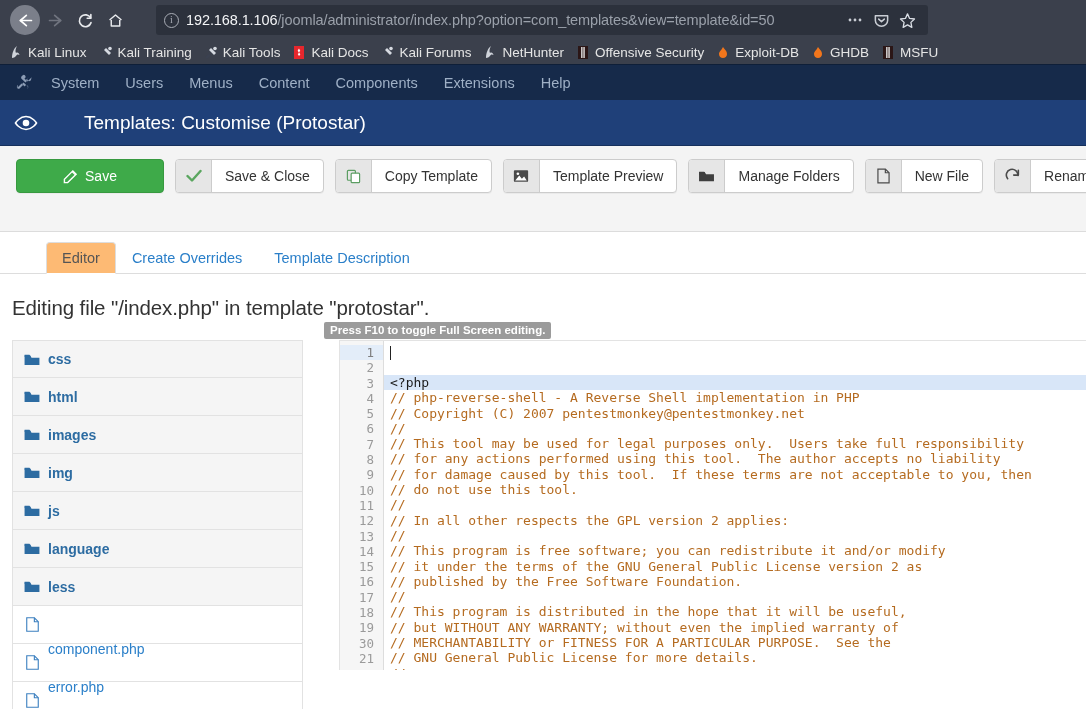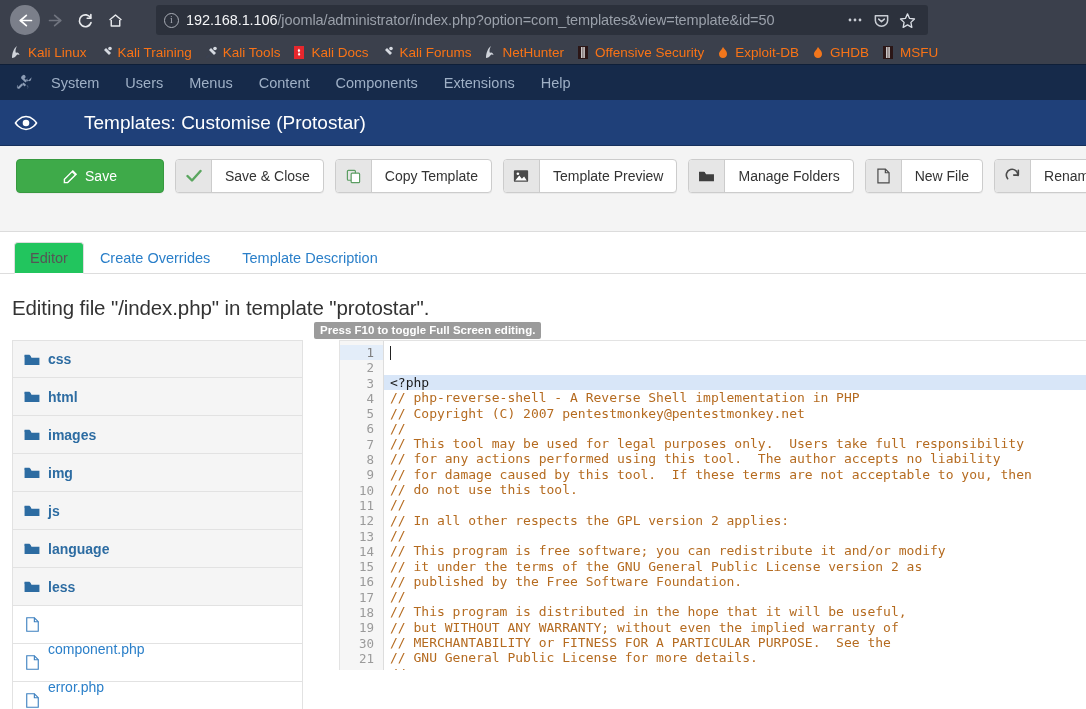--- a/index.html
+++ b/index.html
@@ -81,21 +81,21 @@
     display: flex;
     align-items: center;
     padding: 0 4px;
     gap: 2px;
     overflow: hidden;
   }
   .bm {
     display: flex; align-items: center;
     gap: 5px;
     padding: 1px 5px;
-    color: #f97316;
+    color: #e5e5e5;
     font-size: 13.5px;
     white-space: nowrap;
     flex: 0 0 auto;
   }
   .bm .ico { width: 14px; height: 15px; display:block; flex:0 0 auto; }
 
   
   #admin-nav {
     height: 36px;
     background: #162a4a;
@@ -187,23 +187,24 @@
     color: #2a7fc9;
     padding: 7px 15px;
     line-height: 16px;
     border: 1px solid transparent;
     border-radius: 4px 4px 0 0;
     margin-bottom: -1px;
     white-space: nowrap;
   }
   .tab.active {
     color: #555;
-    background: #22c55e;
+    background: #fdba74;
     border-color: #ddd;
     border-bottom-color: #fff;
+    margin-left: 32px;
   }
 
   
   #editing-heading {
     font-size: 20.5px;
     color: #333;
     padding: 22px 0 0 12px;
     letter-spacing: -0.1px;
   }
 
@@ -232,21 +233,21 @@
   .tree-item + .tree-item { border-top: none; }
   .tree-item.folder { background: #f5f5f5; }
   .tree-item.folder .nm { color: #2d6ca2; font-weight: bold; }
   .tree-item.file .nm { color: #2a7fc9; margin-top: 48px; }
   .tree-item .ti { width: 16px; height: 16px; display: flex; align-items: center; justify-content: center; flex: 0 0 auto; }
 
   
   #editor-col { flex: 1 1 auto; position: relative; padding-left: 36px; }
   #f10-tip {
     position: absolute;
-    left: 11px; top: -18px;
+    left: 21px; top: -18px;
     background: #9b9b9b;
     color: #fff;
     font-size: 11.5px;
     font-weight: bold;
     padding: 2px 6px 3px 6px;
     border-radius: 2px;
     white-space: nowrap;
     z-index: 5;
   }
   #code-area {

